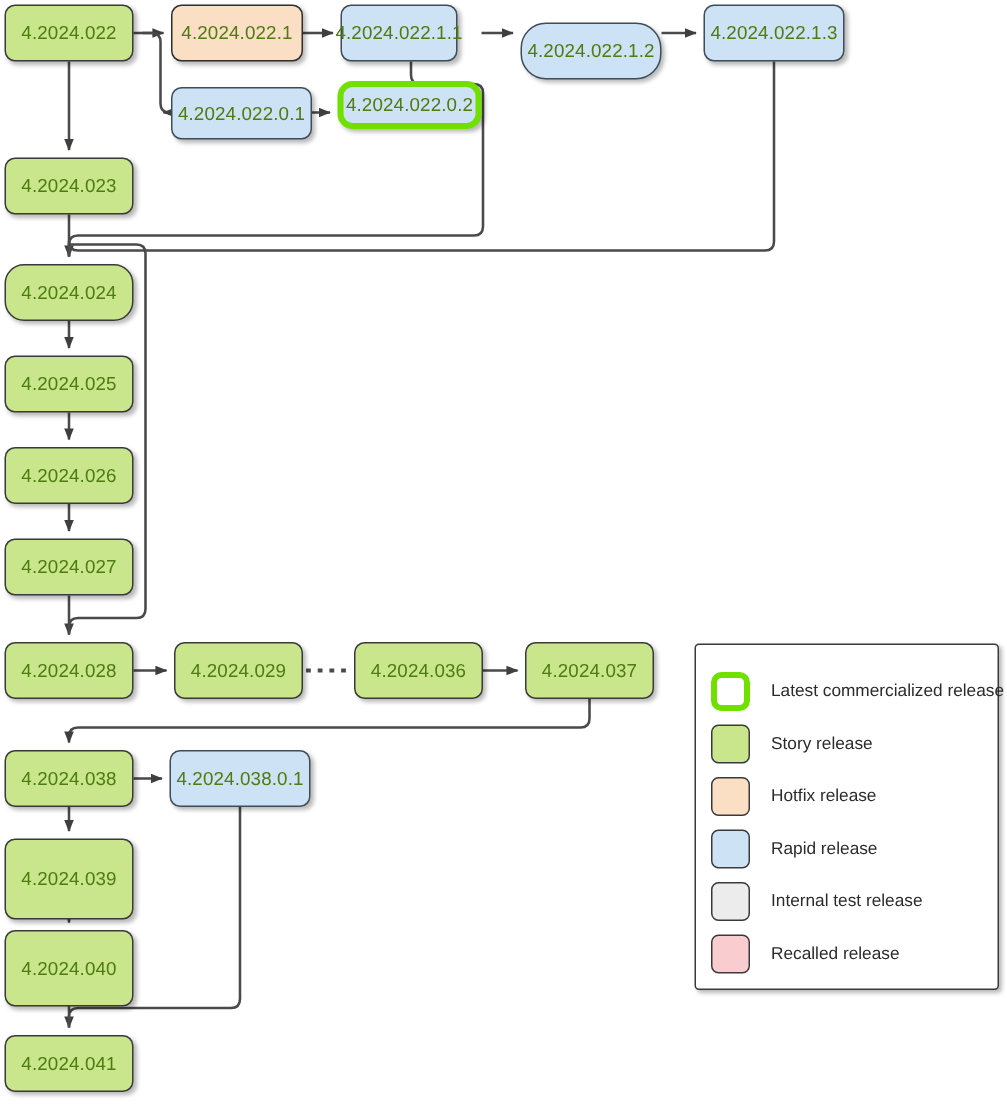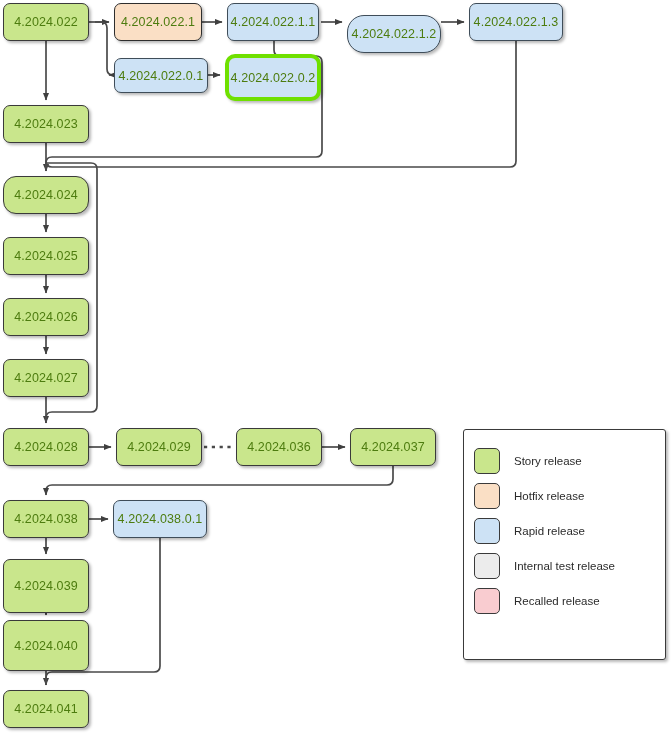--- a/index.html
+++ b/index.html
@@ -135,33 +135,33 @@
     </g>
   </svg>
 
   <div id="nodes">
       <div class="node story" style="left: 3px; top: 3px; width: 86px; height: 38px;">
         <span>4.2024.022</span>
       </div>
       <div class="node hotfix" style="left: 114px; top: 3px; width: 88px; height: 38px;">
         <span>4.2024.022.1</span>
       </div>
-      <div class="node rapid" style="left: 227px; top: 3px; width: 92px; height: 38px;">
+      <div class="node rapid" style="left: 227px; top: 3px; width: 78px; height: 38px;">
         <span>4.2024.022.1.1</span>
       </div>
       <div class="node rapid" style="left: 347px; top: 15px; width: 94px; height: 38px; border-radius: 17px;">
         <span>4.2024.022.1.2</span>
       </div>
       <div class="node rapid" style="left: 469px; top: 3px; width: 94px; height: 38px;">
         <span>4.2024.022.1.3</span>
       </div>
       <div class="node rapid" style="left: 114px; top: 58px; width: 94px; height: 35px;">
         <span>4.2024.022.0.1</span>
       </div>
-      <div class="node latest" style="left: 225px; top: 54px; width: 96px; height: 47px;">
+      <div class="node latest" style="left: 225px; top: 54px; width: 96px; height: 32px;">
         <span>4.2024.022.0.2</span>
       </div>
       <div class="node story" style="left: 3px; top: 105px; width: 86px; height: 38px;">
         <span>4.2024.023</span>
       </div>
       <div class="node story" style="left: 3px; top: 176px; width: 86px; height: 38px; border-radius: 13px;">
         <span>4.2024.024</span>
       </div>
       <div class="node story" style="left: 3px; top: 237px; width: 86px; height: 38px;">
         <span>4.2024.025</span>
@@ -196,20 +196,24 @@
       <div class="node story" style="left: 3px; top: 620px; width: 86px; height: 51px;">
         <span>4.2024.040</span>
       </div>
       <div class="node story" style="left: 3px; top: 690px; width: 86px; height: 38px;">
         <span>4.2024.041</span>
       </div>
     </div>
 
   <div id="legend">
       <div class="leg-row">
+        <div class="leg-sw latest"></div>
+        <div class="leg-label">Latest commercialized release</div>
+      </div>
+      <div class="leg-row">
         <div class="leg-sw" style="background: rgb(201, 230, 140);"></div>
         <div class="leg-label">Story release</div>
       </div>
       <div class="leg-row">
         <div class="leg-sw" style="background: rgb(250, 223, 197);"></div>
         <div class="leg-label">Hotfix release</div>
       </div>
       <div class="leg-row">
         <div class="leg-sw" style="background: rgb(205, 226, 245);"></div>
         <div class="leg-label">Rapid release</div>

